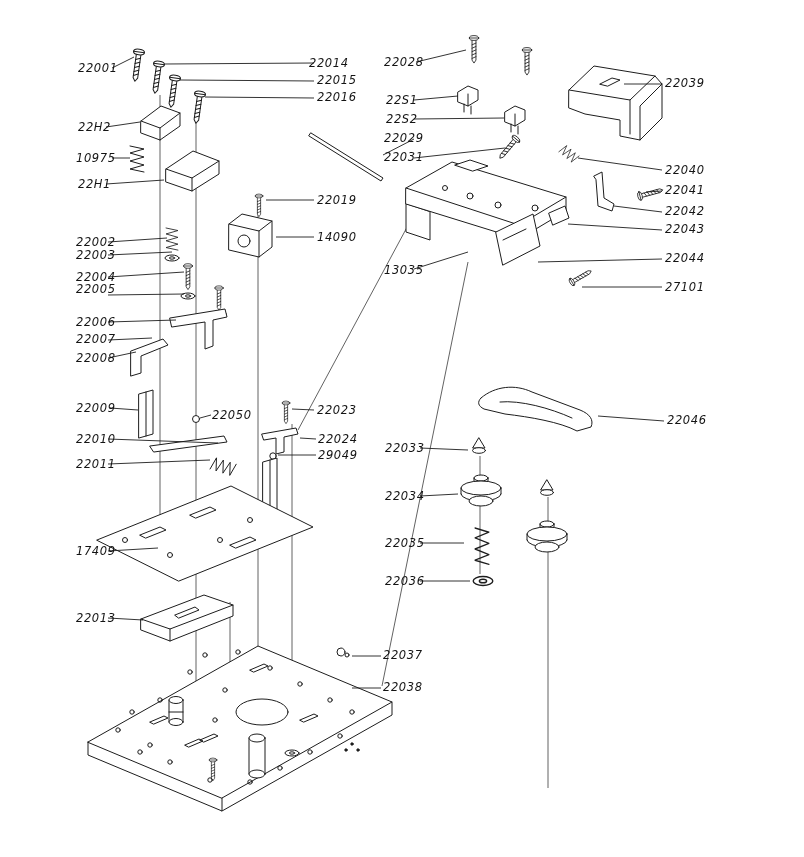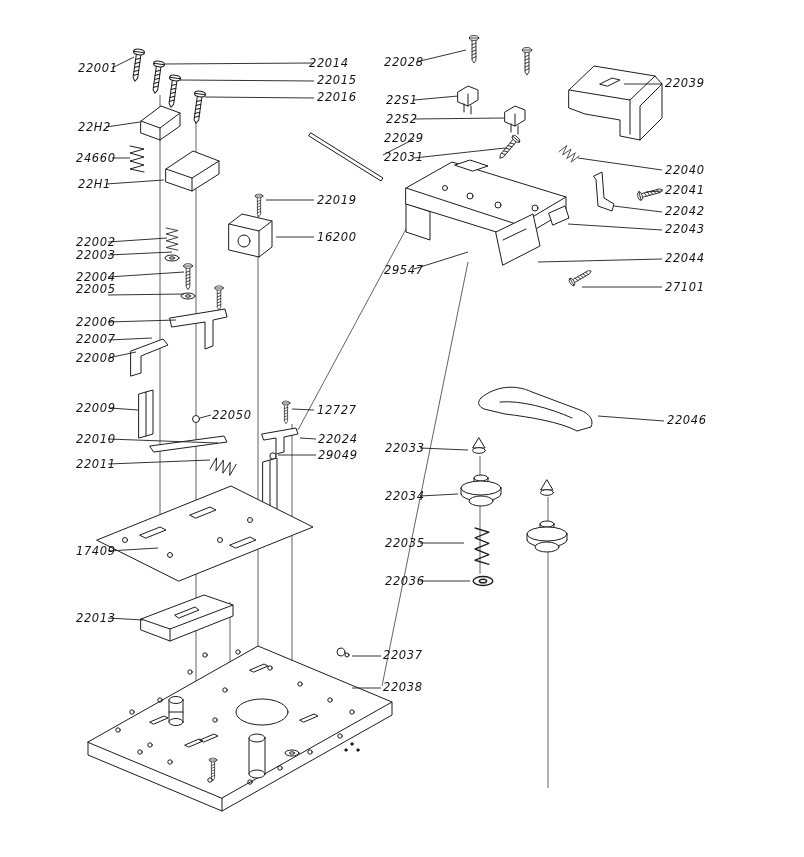--- a/index.html
+++ b/index.html
@@ -343,49 +343,49 @@
       <line x1="614" y1="206" x2="662" y2="212"></line>
       <line x1="568" y1="224" x2="662" y2="230"></line>
       <line x1="538" y1="262" x2="662" y2="259"></line>
       <line x1="582" y1="287" x2="662" y2="287"></line>
       <line x1="598" y1="416" x2="664" y2="421"></line>
     </g>
   </svg>
 
   <span class="lbl" style="left:78px;top:62px">22001</span>
   <span class="lbl" style="left:78px;top:121px">22H2</span>
-  <span class="lbl" style="left:76px;top:152px">24660</span>
+  <span class="lbl" style="left:76px;top:152px">10975</span>
   <span class="lbl" style="left:78px;top:178px">22H1</span>
   <span class="lbl" style="left:76px;top:236px">22002</span>
   <span class="lbl" style="left:76px;top:249px">22003</span>
   <span class="lbl" style="left:76px;top:271px">22004</span>
   <span class="lbl" style="left:76px;top:283px">22005</span>
   <span class="lbl" style="left:76px;top:316px">22006</span>
   <span class="lbl" style="left:76px;top:333px">22007</span>
   <span class="lbl" style="left:76px;top:352px">22008</span>
   <span class="lbl" style="left:76px;top:402px">22009</span>
   <span class="lbl" style="left:76px;top:433px">22010</span>
   <span class="lbl" style="left:76px;top:458px">22011</span>
   <span class="lbl" style="left:76px;top:545px">17409</span>
   <span class="lbl" style="left:76px;top:612px">22013</span>
   <span class="lbl" style="left:309px;top:57px">22014</span>
   <span class="lbl" style="left:317px;top:74px">22015</span>
   <span class="lbl" style="left:317px;top:91px">22016</span>
   <span class="lbl" style="left:317px;top:194px">22019</span>
-  <span class="lbl" style="left:317px;top:231px">16200</span>
+  <span class="lbl" style="left:317px;top:231px">14090</span>
   <span class="lbl" style="left:212px;top:409px">22050</span>
-  <span class="lbl" style="left:317px;top:404px">12727</span>
+  <span class="lbl" style="left:317px;top:404px">22023</span>
   <span class="lbl" style="left:318px;top:433px">22024</span>
   <span class="lbl" style="left:318px;top:449px">29049</span>
   <span class="lbl" style="left:384px;top:56px">22028</span>
   <span class="lbl" style="left:386px;top:94px">22S1</span>
   <span class="lbl" style="left:386px;top:113px">22S2</span>
   <span class="lbl" style="left:384px;top:132px">22029</span>
   <span class="lbl" style="left:384px;top:151px">22031</span>
-  <span class="lbl" style="left:384px;top:264px">29547</span>
+  <span class="lbl" style="left:384px;top:264px">13035</span>
   <span class="lbl" style="left:385px;top:442px">22033</span>
   <span class="lbl" style="left:385px;top:490px">22034</span>
   <span class="lbl" style="left:385px;top:537px">22035</span>
   <span class="lbl" style="left:385px;top:575px">22036</span>
   <span class="lbl" style="left:383px;top:649px">22037</span>
   <span class="lbl" style="left:383px;top:681px">22038</span>
   <span class="lbl" style="left:665px;top:77px">22039</span>
   <span class="lbl" style="left:665px;top:164px">22040</span>
   <span class="lbl" style="left:665px;top:184px">22041</span>
   <span class="lbl" style="left:665px;top:205px">22042</span>

